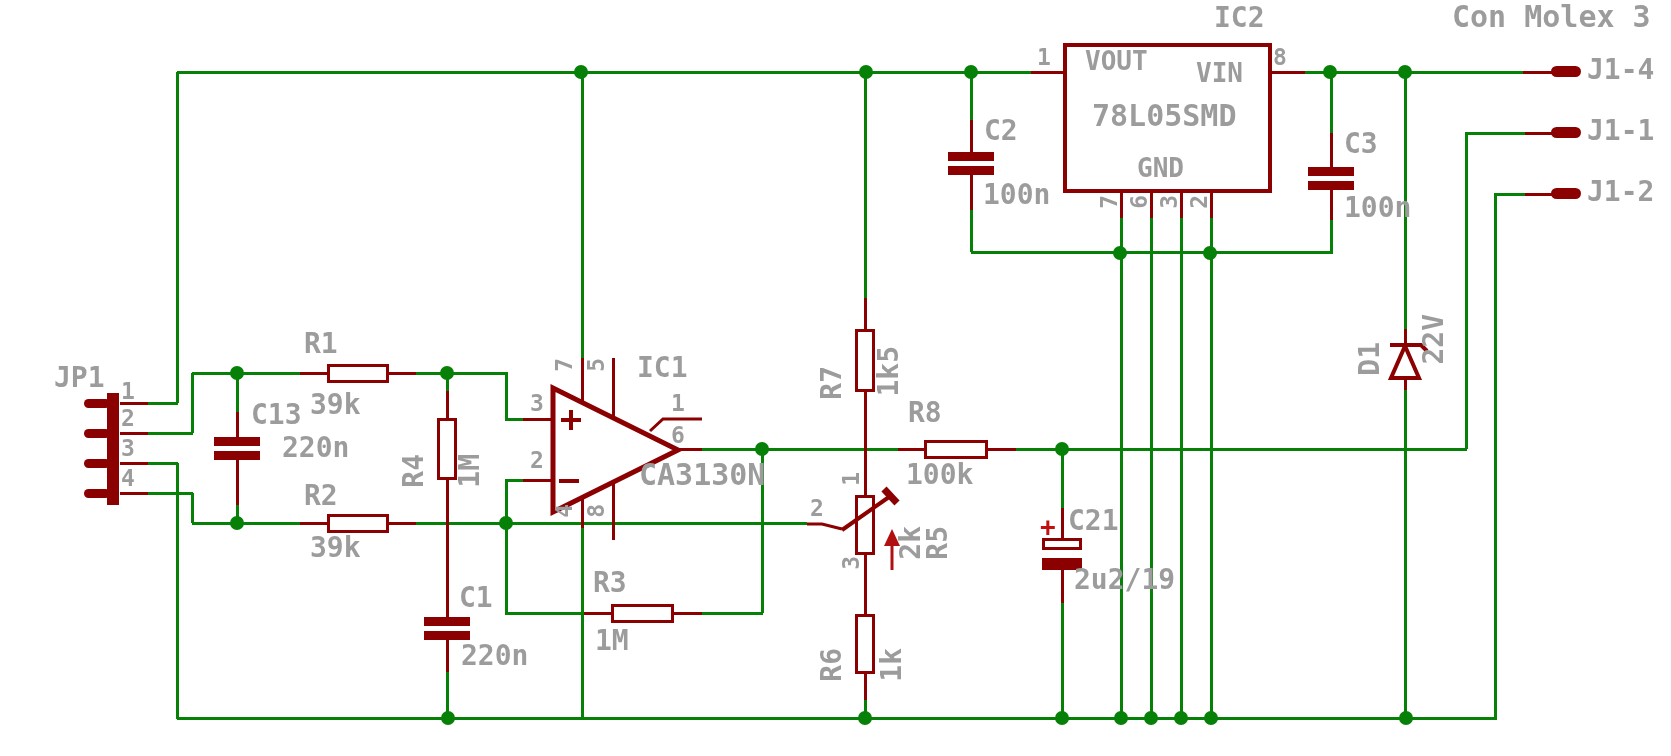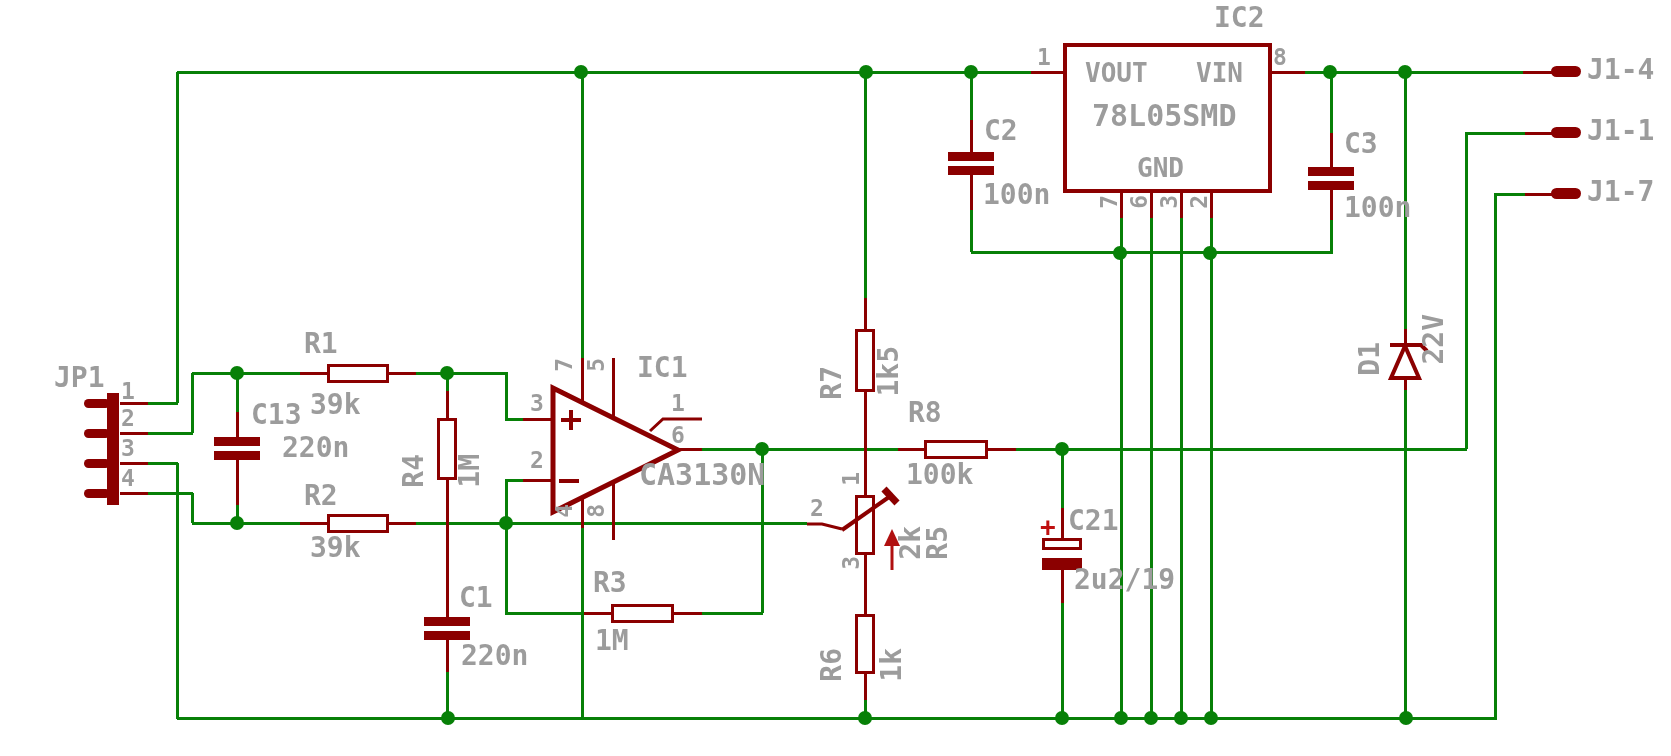--- a/index.html
+++ b/index.html
@@ -243,31 +243,32 @@
 
   <span class="lbl" style="left:984px;top:117px">C2</span>
   <span class="lbl" style="left:983px;top:181px">100n</span>
   <span class="lbl brightred s26" style="left:1040px;top:514px">+</span>
   <span class="lbl" style="left:1068px;top:507px">C21</span>
   <span class="lbl" style="left:1074px;top:566px">2u2/19</span>
   <span class="lbl" style="left:1344px;top:130px">C3</span>
   <span class="lbl" style="left:1344px;top:194px">100n</span>
 
   <span class="lbl" style="left:1214px;top:4px">IC2</span>
-  <span class="lbl s26" style="left:1085px;top:60px">VOUT</span>
+  <span class="lbl s26" style="left:1085px;top:48px">VOUT</span>
   <span class="lbl s26" style="left:1196px;top:60px">VIN</span>
   <span class="lbl s30" style="left:1092px;top:101px">78L05SMD</span>
   <span class="lbl s26" style="left:1137px;top:155px">GND</span>
   <span class="lbl s23" style="left:1037px;top:46px">1</span>
   <span class="lbl s23" style="left:1273px;top:46px">8</span>
   <span class="lbl s23 vlbl" style="left:1098px;top:195px">7</span>
   <span class="lbl s23 vlbl" style="left:1128px;top:195px">6</span>
   <span class="lbl s23 vlbl" style="left:1158px;top:195px">3</span>
   <span class="lbl s23 vlbl" style="left:1188px;top:195px">2</span>
 
   <span class="lbl vlbl" style="left:1356px;top:342px">D1</span>
   <span class="lbl vlbl" style="left:1420px;top:314px">22V</span>
 
+  <span class="lbl s30" style="left:1452px;top:2px">Con Molex 3</span>
   <span class="lbl" style="left:1587px;top:56px">J1-4</span>
   <span class="lbl" style="left:1587px;top:117px">J1-1</span>
-  <span class="lbl" style="left:1587px;top:178px">J1-7</span>
+  <span class="lbl" style="left:1587px;top:178px">J1-2</span>
 
 </div>
 
 </body></html>

